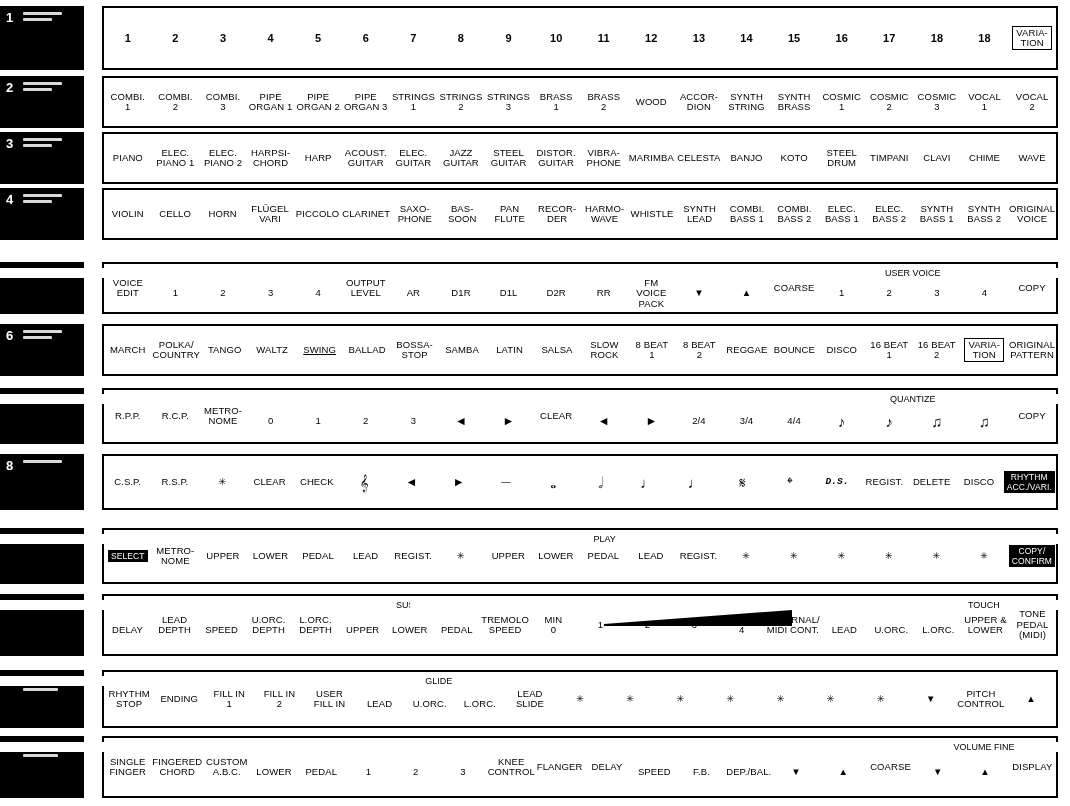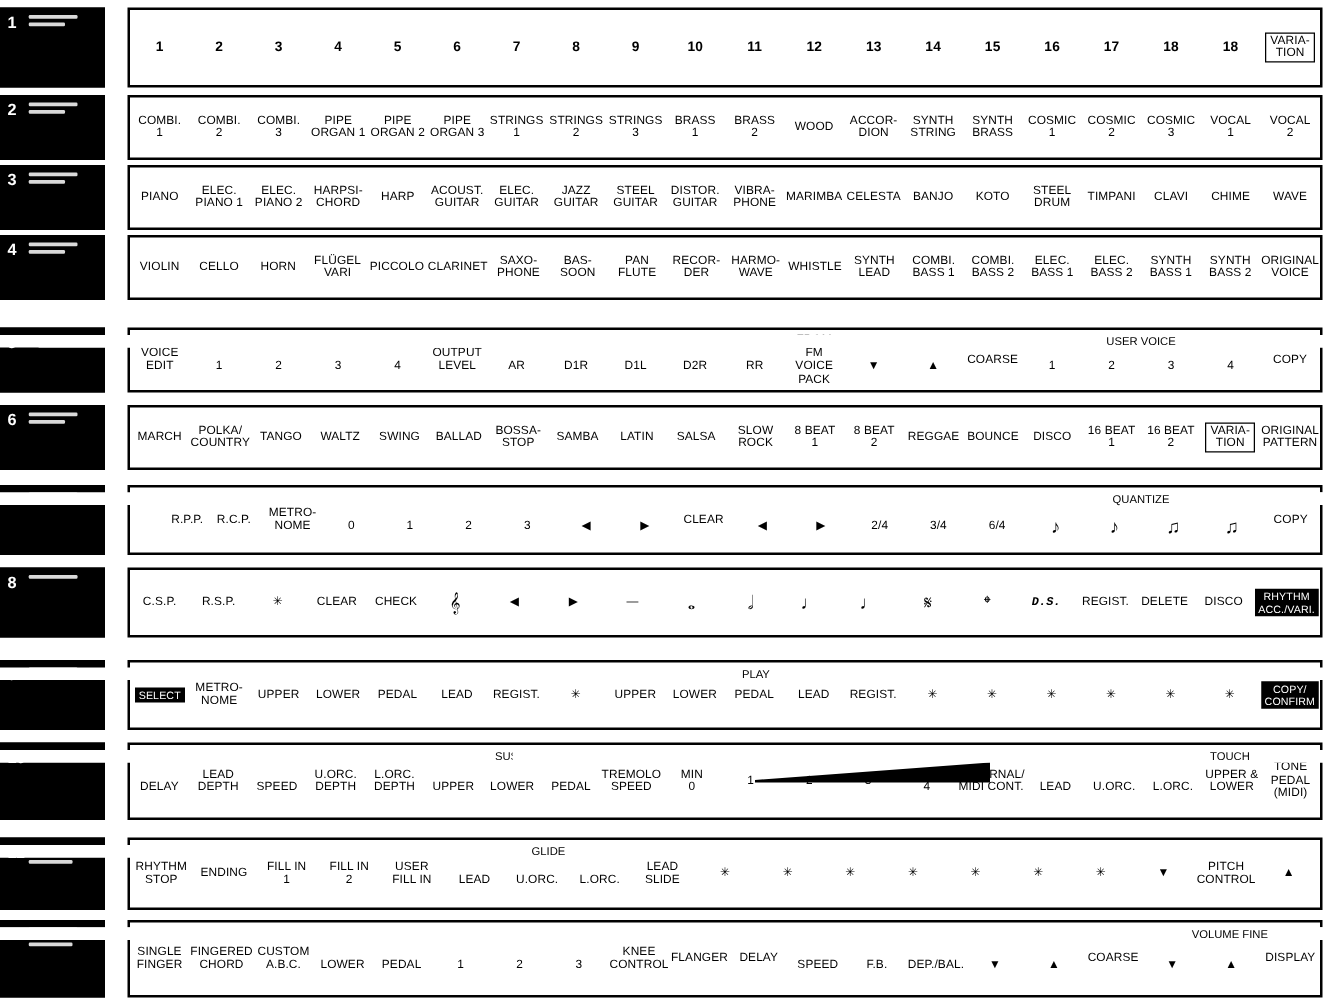--- a/index.html
+++ b/index.html
@@ -464,21 +464,21 @@
             <span class="l " style="white-space: pre-line;">POLKA/
 COUNTRY</span>
           </div>
           <div class="cell">
             <span class="l " style="white-space: pre-line;">TANGO</span>
           </div>
           <div class="cell">
             <span class="l " style="white-space: pre-line;">WALTZ</span>
           </div>
           <div class="cell">
-            <span class="l " style="white-space: pre-line;">SWING</span>
+            <span class="l " style="white-space: pre-line; text-decoration: underline;">SWING</span>
           </div>
           <div class="cell">
             <span class="l " style="white-space: pre-line;">BALLAD</span>
           </div>
           <div class="cell">
             <span class="l " style="white-space: pre-line;">BOSSA-
 STOP</span>
           </div>
           <div class="cell">
             <span class="l " style="white-space: pre-line;">SAMBA</span>
@@ -530,21 +530,21 @@
       </div>
       <div class="row" style="top: 388px; height: 56px; width: 1064px;">
         <div class="tag">
           <span class="tnum">7</span>
           <div class="tlines">
             <div class="tl w1"></div>
           </div>
         </div>
         <div class="panel" style="width: 952px; position: relative;">
           <div class="cell">
-            <span class="l " style="white-space: pre-line; padding-left: 32px;">R.P.P.</span>
+            <span class="l " style="white-space: pre-line;">R.P.P.</span>
           </div>
           <div class="cell">
             <span class="l " style="white-space: pre-line;">R.C.P.</span>
           </div>
           <div class="cell">
             <span class="l " style="white-space: pre-line;">METRO-
 NOME</span>
           </div>
           <div class="cell below">
             <span class="l " style="white-space: pre-line;">0</span>
@@ -573,21 +573,21 @@
           <div class="cell below">
             <span class="l " style="white-space: pre-line;">▶</span>
           </div>
           <div class="cell below">
             <span class="l " style="white-space: pre-line;">2/4</span>
           </div>
           <div class="cell below">
             <span class="l " style="white-space: pre-line;">3/4</span>
           </div>
           <div class="cell below">
-            <span class="l " style="white-space: pre-line;">6/4</span>
+            <span class="l " style="white-space: pre-line;">4/4</span>
           </div>
           <div class="cell below">
             <span class="l sym" style="white-space: pre-line;">♪</span>
           </div>
           <div class="cell below">
             <span class="l sym" style="white-space: pre-line;">♪</span>
           </div>
           <div class="cell below">
             <span class="l sym" style="white-space: pre-line;">♫</span>
           </div>

